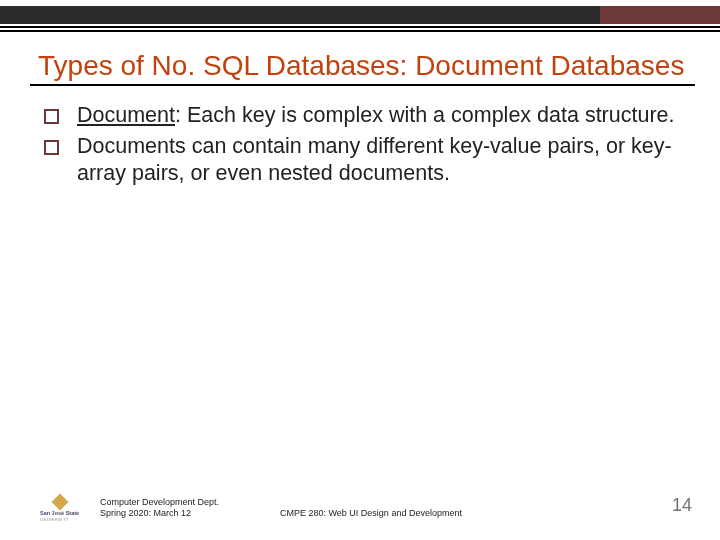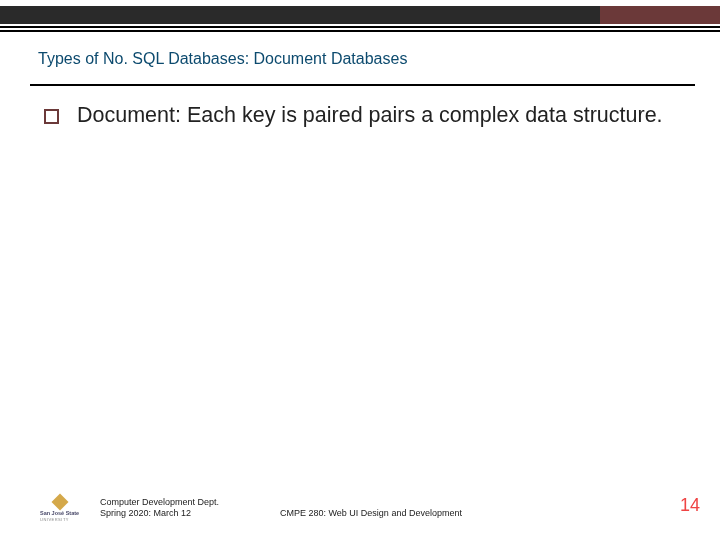--- a/index.html
+++ b/index.html
@@ -41,22 +41,22 @@
     top: 30px;
     left: 0;
     width: 720px;
     height: 2px;
     background: #000;
   }
   .title {
     position: absolute;
     top: 50px;
     left: 38px;
-    font-size: 16px;
-    color: #0c4a6e;
+    font-size: 28px;
+    color: #c2410c;
   }
   .title-underline {
     position: absolute;
     top: 84px;
     left: 30px;
     width: 665px;
     height: 2px;
     background: #000;
   }
   .content {
@@ -78,20 +78,21 @@
     height: 11px;
     border: 2px solid #6b3939;
     margin-top: 7px;
     margin-right: 18px;
     flex-shrink: 0;
   }
   .b-text {
     flex: 1;
   }
   .underlined {
+    text-decoration: underline;
   }
   .gap {
     height: 26px;
   }
   .footer {
     position: absolute;
     bottom: 18px;
     left: 0;
     width: 720px;
   }
@@ -140,41 +141,45 @@
     position: absolute;
     left: 280px;
     bottom: 2px;
     font-size: 9px;
     color: #222;
     line-height: 1.3;
     text-align: center;
   }
   .page-num {
     position: absolute;
-    right: 20px;
+    right: 28px;
     bottom: 6px;
     font-size: 18px;
-    color: #ef4444;
+    color: #737373;
   }
 </style>
 </head>
 <body>
 
 <div class="top-bar"></div>
 <div class="top-bar-accent"></div>
 <div class="top-line1"></div>
 <div class="top-line2"></div>
 
 <div class="title">Types of No. SQL Databases: Document Databases</div>
 <div class="title-underline"></div>
 
 <div class="content">
   <div class="bullet-item">
     <div class="b-marker"></div>
-    <div class="b-text"><span class="underlined">Document</span><span>: Each key is paired pairs a complex data structure.</span></div>
+    <div class="b-text"><span class="underlined">Document</span><span>: Each key is complex with a complex data structure.</span></div>
+  </div>
+  <div class="bullet-item">
+    <div class="b-marker"></div>
+    <div class="b-text">Documents can contain many different key-value pairs, or key-array pairs, or even nested documents.</div>
   </div>
   <div class="gap"></div>
   <div class="gap"></div>
 </div>
 
 <div class="footer">
   <div class="logo">
     <div class="logo-sq"></div>
     <div class="logo-txt">San José State</div>
     <div class="logo-sub">UNIVERSITY</div>

